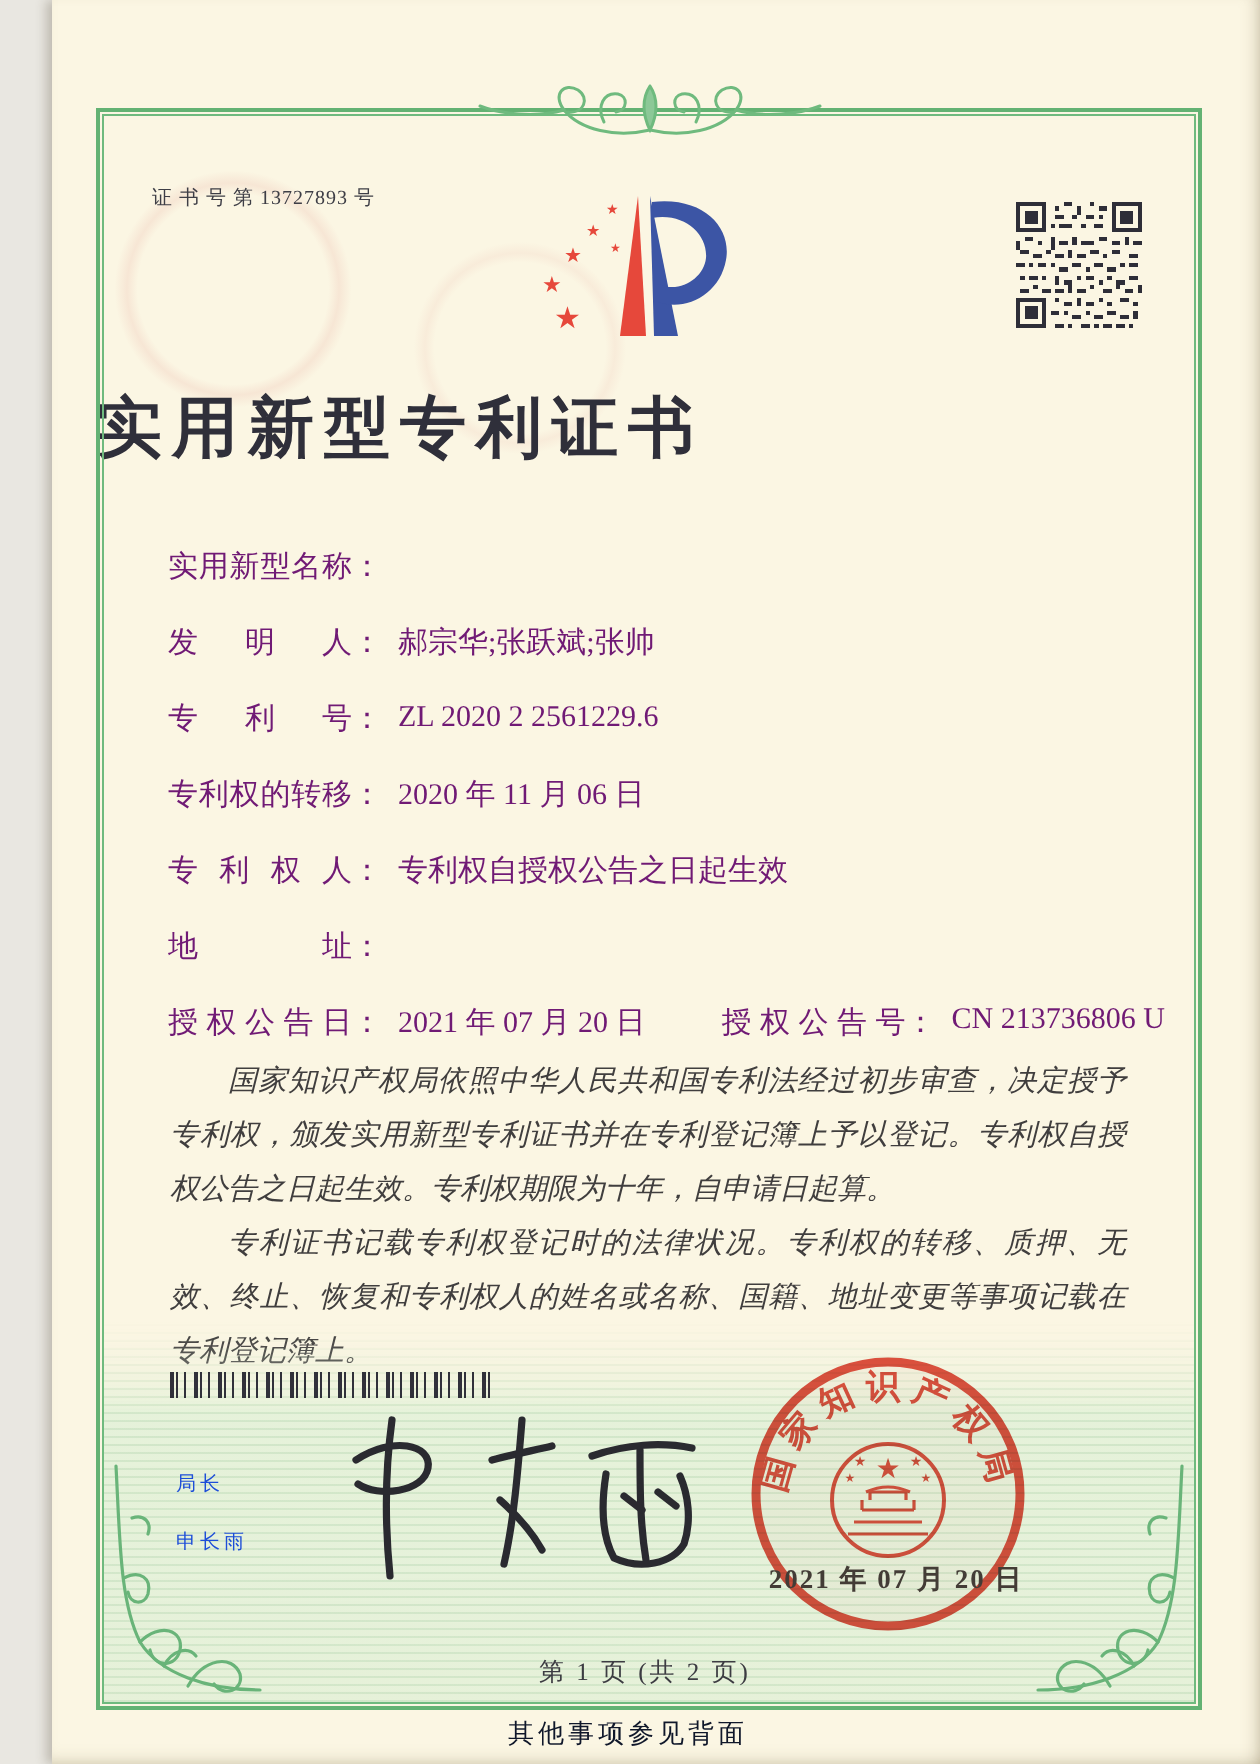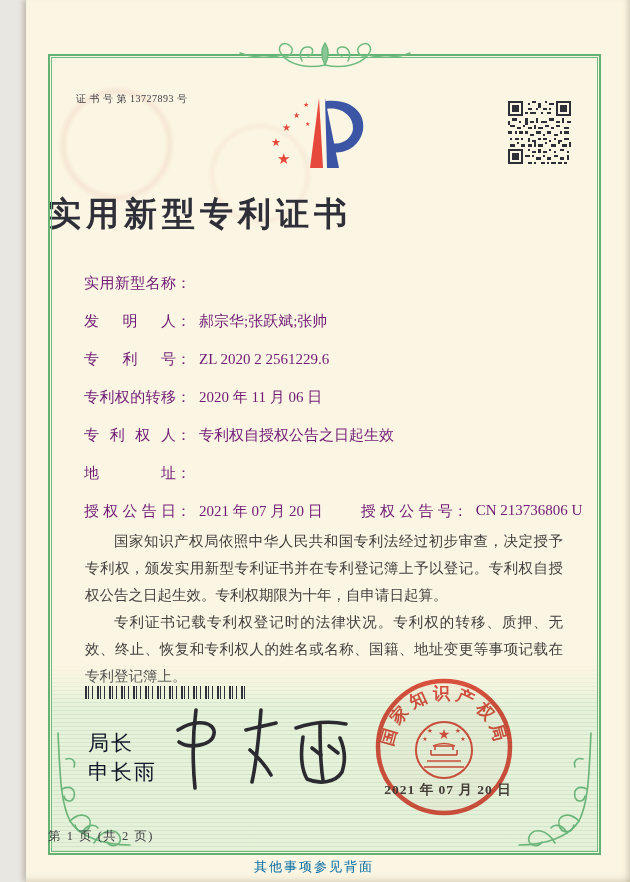--- a/index.html
+++ b/index.html
@@ -60,47 +60,47 @@
   .fields{position:absolute;left:58px;top:264px;width:500px;}
   .frow{height:38px;display:flex;align-items:center;font-size:15px;color:#701a75;}
   .flabel{width:92px;text-align:justify;text-align-last:justify;flex:none;}
   .fcolon{flex:none;margin-right:8px;}
   .fvalue{white-space:nowrap;}
   .pair2{display:flex;margin-left:38px;}
   
   .body-text{
     position:absolute;left:59px;top:528px;width:478px;
     font-size:14.5px;line-height:1.86;color:#403e3e;
-    text-align:justify;
+    font-style:italic;text-align:justify;
   }
   .body-text p{margin:0;text-indent:2em;}
   
   .barcode{
     position:absolute;left:59px;top:686px;width:162px;height:13px;
     background:
       repeating-linear-gradient(90deg,#30303a 0 2px,transparent 2px 3px,#30303a 3px 4px,transparent 4px 7px,#30303a 7px 8px,transparent 8px 12px);
   }
   .director{
     position:absolute;left:62px;top:728px;
     font-family:"Liberation Sans","DejaVu Sans",sans-serif;
-    font-size:21px;color:#0f172a;line-height:29px;letter-spacing:2px;
+    font-size:10px;color:#1d4ed8;line-height:29px;letter-spacing:2px;
   }
   .signature{position:absolute;left:136px;top:700px;}
   .seal{position:absolute;left:347px;top:676px;mix-blend-mode:multiply;opacity:.92;}
   .seal-date{
     position:absolute;left:352px;top:781px;width:140px;text-align:center;
     font-size:13.5px;color:#433c36;letter-spacing:1px;font-weight:bold;
   }
   .page-footer{
-    position:absolute;left:22px;top:828px;width:549px;text-align:left;
+    position:absolute;left:22px;top:828px;width:549px;text-align:center;
     font-size:12.5px;color:#3c3c42;letter-spacing:1.5px;
   }
   .back-note{
     position:absolute;left:0;top:858px;width:576px;text-align:center;
-    font-size:13px;color:#0369a1;letter-spacing:2px;
+    font-size:13px;color:#0f172a;letter-spacing:2px;
   }
 </style>
 </head>
 <body>
 
 <div class="page">
 
   <div class="wm wm1"></div>
   <div class="wm wm2"></div>
 

